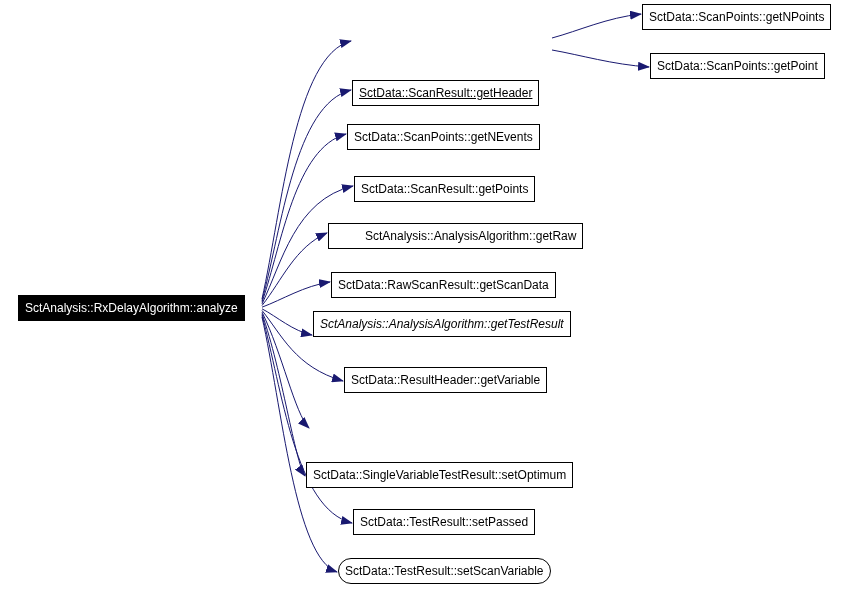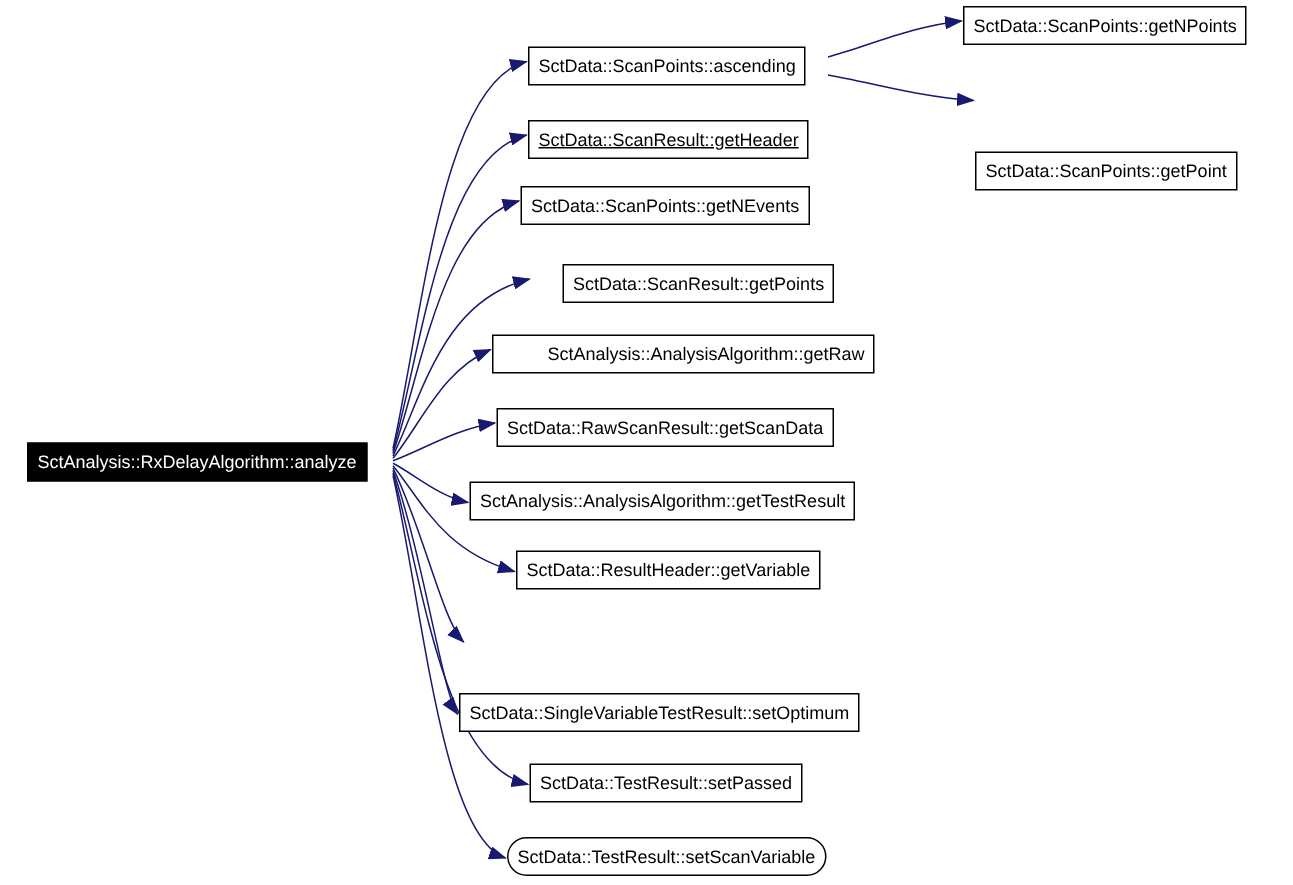--- a/index.html
+++ b/index.html
@@ -58,26 +58,25 @@
       <path d="M 262 308.8181818181818 C 277.0 316.7 293.0 331.1 312 335" class="edge-path" marker-end="url(#arrowhead)"></path>
       <path d="M 262 310.45454545454544 C 282.0 335.1 295.0 367.0 343 381" class="edge-path" marker-end="url(#arrowhead)"></path>
       <path d="M 262 312.09090909090907 C 282.0 352.7 295.0 414.0 309 428" class="edge-path" marker-end="url(#arrowhead)"></path>
       <path d="M 262 313.72727272727275 C 282.0 370.5 295.0 462.0 305 476" class="edge-path" marker-end="url(#arrowhead)"></path>
       <path d="M 262 315.3636363636364 C 282.0 388.0 295.0 509.0 352 523" class="edge-path" marker-end="url(#arrowhead)"></path>
       <path d="M 262 317 C 282.0 406.3 295.0 558.0 337 572" class="edge-path" marker-end="url(#arrowhead)"></path>
       <path d="M 552 38 C 578.7 30.8 607.2 17.6 641 14" class="edge-path" marker-end="url(#arrowhead)"></path>
       <path d="M 552 50 C 581.1 55.1 612.1 64.5 649 67" class="edge-path" marker-end="url(#arrowhead)"></path>
     </svg>
 <div class="node main" style="left: 18px; top: 295px;">SctAnalysis::RxDelayAlgorithm::analyze</div>
-    <div class="node" style="left: 352px; top: 31px;">SctData::ScanPoints::ascending</div>
     <div class="node" style="left: 352px; top: 80px; text-decoration: underline;">SctData::ScanResult::getHeader</div>
     <div class="node" style="left: 347px; top: 124px; text-align: right;">SctData::ScanPoints::getNEvents</div>
-    <div class="node" style="left: 354px; top: 176px; margin-left: 21px;">SctData::ScanResult::getPoints</div>
+    <div class="node" style="left: 354px; top: 176px;">SctData::ScanResult::getPoints</div>
     <div class="node" style="left: 328px; top: 223px; padding-left: 36px;">SctAnalysis::AnalysisAlgorithm::getRaw</div>
     <div class="node" style="left: 331px; top: 272px;">SctData::RawScanResult::getScanData</div>
-    <div class="node" style="left: 313px; top: 321px;">SctAnalysis::AnalysisAlgorithm::getTestResult</div>
+    <div class="node" style="left: 313px; top: 311px; font-style: italic;">SctAnalysis::AnalysisAlgorithm::getTestResult</div>
     <div class="node" style="left: 344px; top: 367px;">SctData::ResultHeader::getVariable</div>
     <div class="node" style="left: 306px; top: 462px;">SctData::SingleVariableTestResult::setOptimum</div>
     <div class="node" style="left: 353px; top: 509px;">SctData::TestResult::setPassed</div>
     <div class="node" style="left: 338px; top: 558px; border-radius: 13px;">SctData::TestResult::setScanVariable</div>
     <div class="node" style="left: 642px; top: 4px;">SctData::ScanPoints::getNPoints</div>
-    <div class="node" style="left: 650px; top: 53px; margin-top: 48px;">SctData::ScanPoints::getPoint</div>
+    <div class="node" style="left: 650px; top: 53px;">SctData::ScanPoints::getPoint</div>
   </div>
 
 </body></html>

